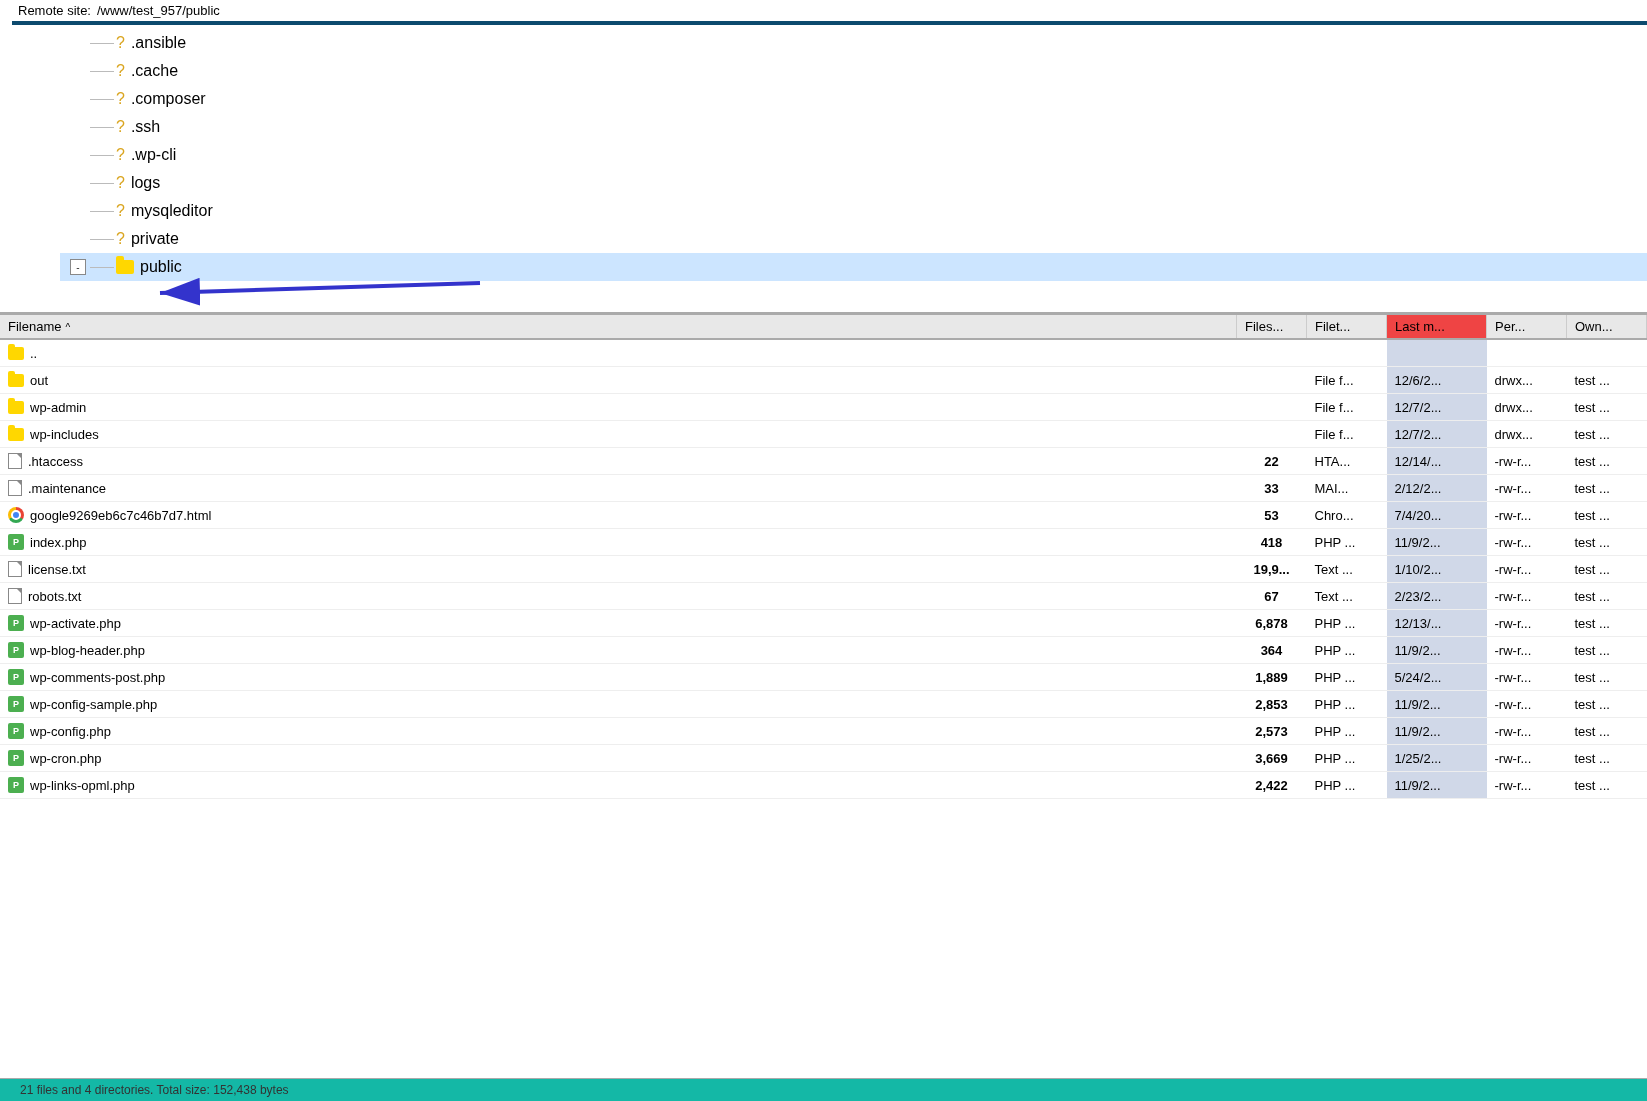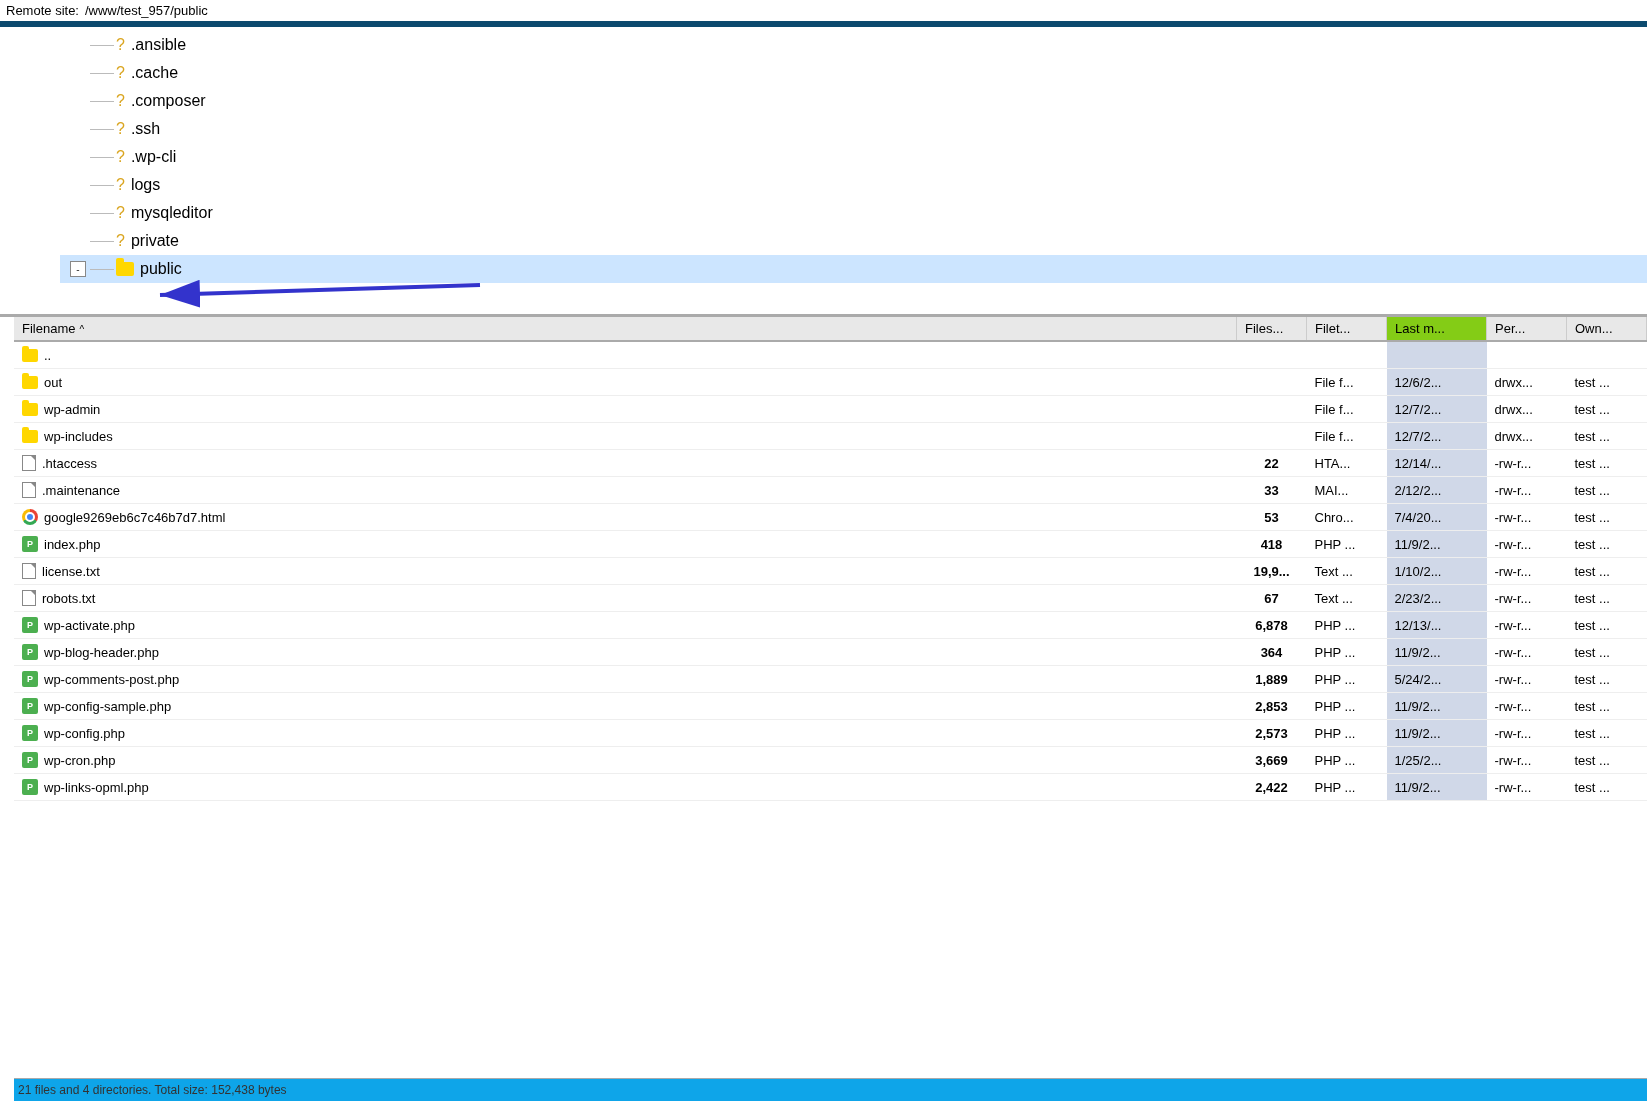--- a/index.html
+++ b/index.html
@@ -22,24 +22,25 @@
       flex-direction: column;
       width: 100%;
       height: 1101px;
       background: #fff;
     }
 
     
     .remote-site-bar {
       display: flex;
       align-items: center;
-      border-bottom: 6px solid #0c4a6e;
+      border-bottom: 4px solid #0c4a6e;
       padding: 3px 6px;
       background: #fff;
       font-size: 13px;
+      margin-left: 12px;
     }
 
     .remote-site-label {
       font-weight: normal;
       color: #000;
       margin-right: 6px;
       white-space: nowrap;
     }
 
     .remote-site-path {
@@ -141,21 +142,20 @@
       height: 60px;
     }
 
     
     .bottom-pane {
       flex: 1;
       display: flex;
       flex-direction: column;
       overflow: hidden;
       background: #fff;
-      margin-left: 14px;
     }
 
     .file-table {
       width: 100%;
       border-collapse: collapse;
       font-size: 13px;
     }
 
     .file-table thead {
       background: #e8e8e8;
@@ -169,21 +169,21 @@
       padding: 4px 8px;
       border-right: 1px solid #ccc;
       border-bottom: 2px solid #aaa;
       font-weight: normal;
       white-space: nowrap;
       cursor: pointer;
       user-select: none;
     }
 
     .file-table thead th.sorted {
-      background: #84cc16;
+      background: #ef4444;
     }
 
     .file-table thead th .sort-arrow {
       display: inline-block;
       margin-left: 4px;
       font-size: 10px;
     }
 
     .file-table tbody tr {
       border-bottom: 1px solid #eee;
@@ -296,25 +296,25 @@
       background: #4285F4;
       border-radius: 50%;
       border: 2px solid white;
     }
 
     .file-name-text {
       color: #000;
     }
 
     .status-bar {
-      padding: 4px 4px;
+      padding: 4px 20px;
       border-top: 1px solid #aaa;
       font-size: 12px;
       color: #333;
-      background: #0ea5e9;
+      background: #14b8a6;
     }
 
     .scroll-area {
       overflow-y: auto;
       flex: 1;
     }
 
     .file-row-cell-name {
       display: flex;
       align-items: center;

